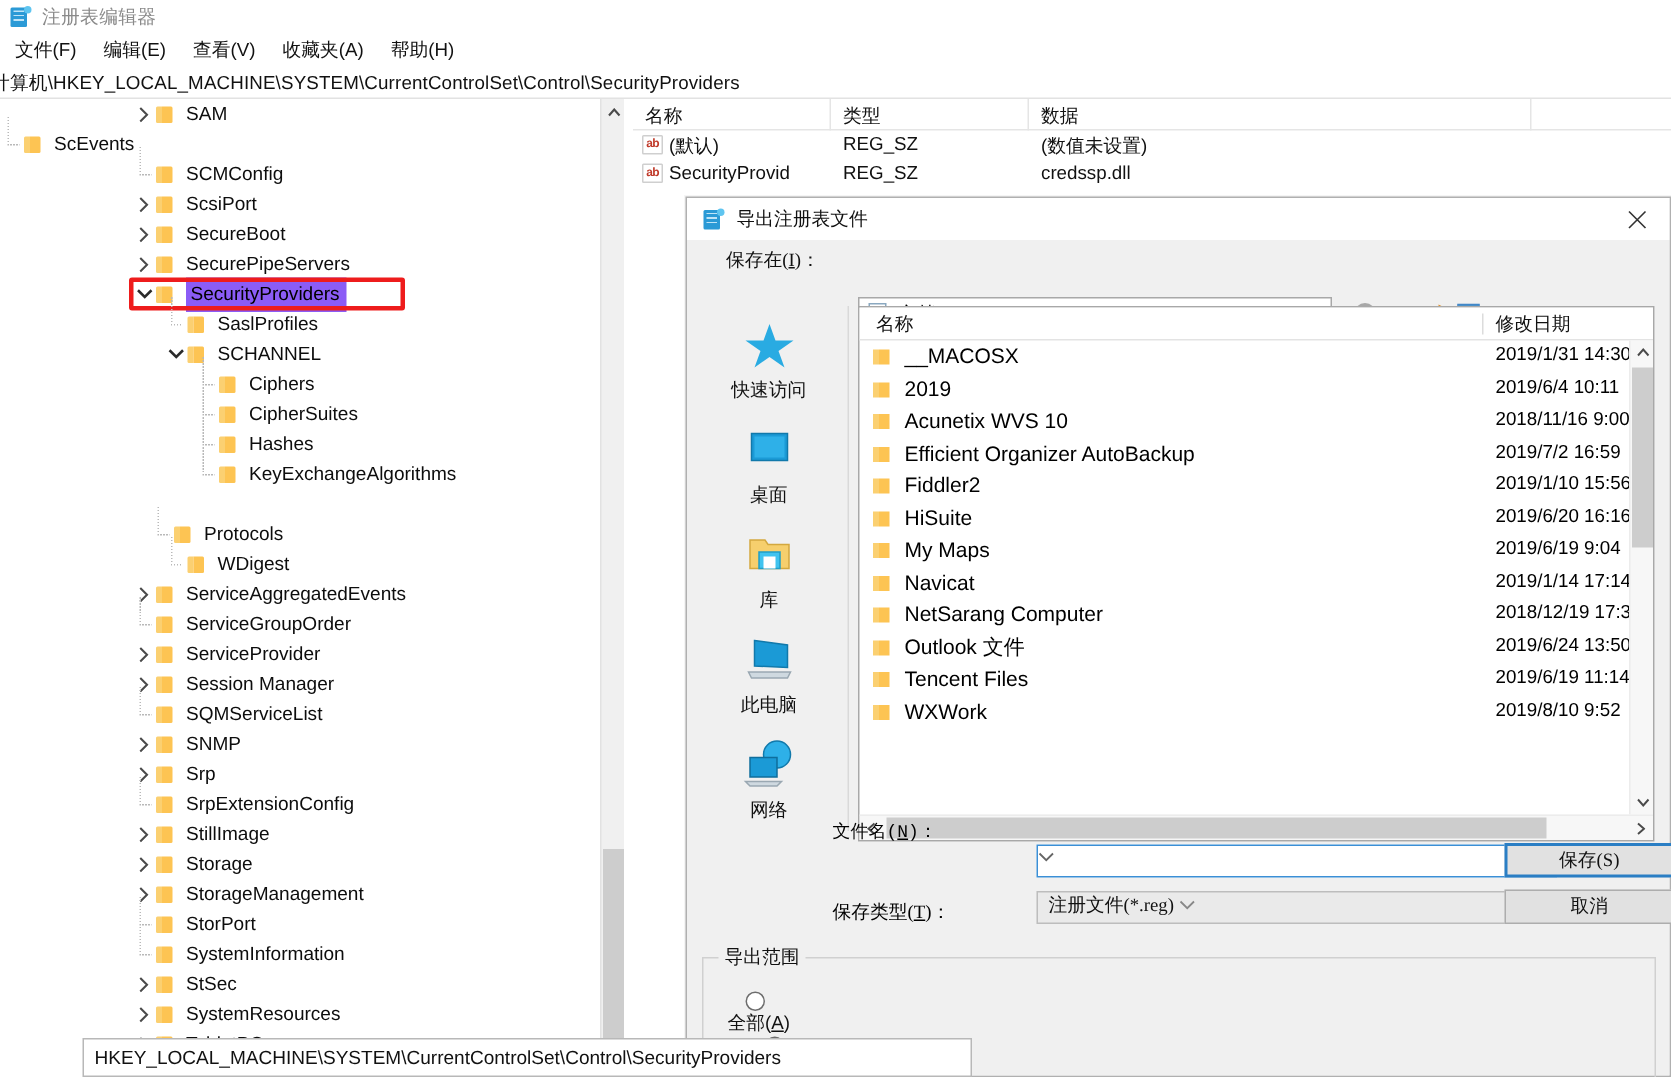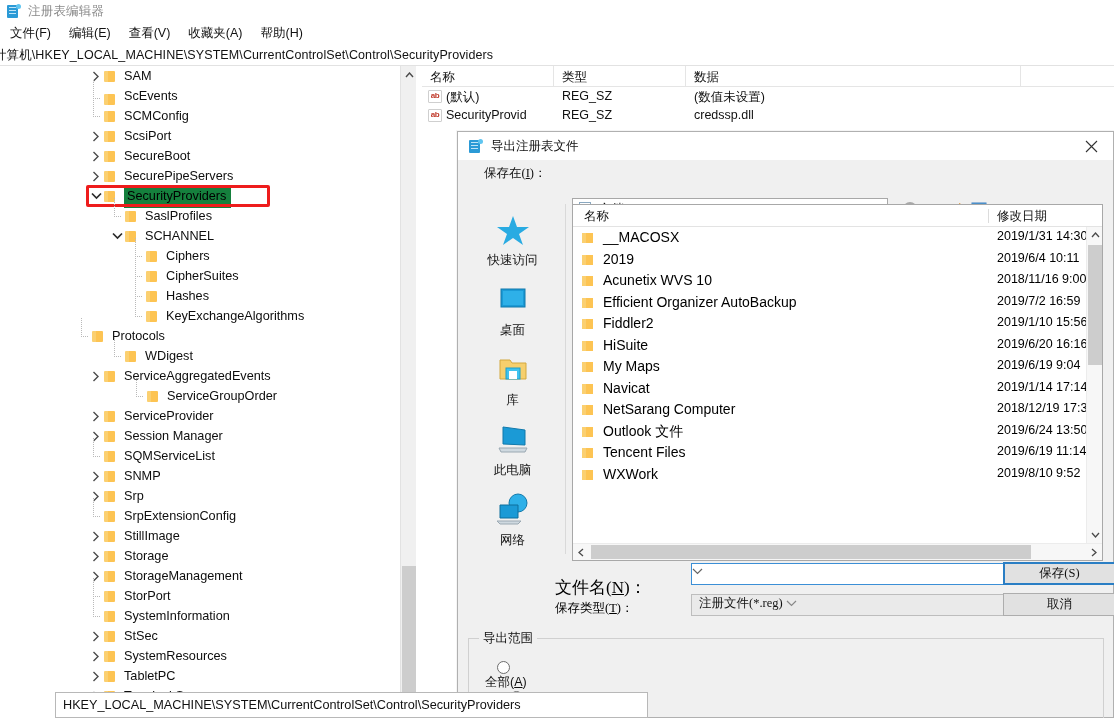--- a/index.html
+++ b/index.html
@@ -97,21 +97,21 @@
   .folder:before {
     content:""; position:absolute; left:0; top:1px; width:4px; height:11px;
     background:#fbd071; border-radius:1px 0 0 1px;
   }
   .folder:after {
     content:""; position:absolute; left:4px; top:1px; width:7px; height:11px;
     background:#fdc453; border-radius:0 1px 1px 0;
   }
   .tnode .lbl { line-height: 20px; }
   .tnode.selected .lbl {
-    background: #15803d; padding: 1px 5px 2px 3px; border-radius: 0; color:#000;
+    background: #8b5cf6; padding: 1px 5px 2px 3px; border-radius: 0; color:#000;
   }
   .tnode.selected .hl-box {
     position: absolute; left: 2px; top: -1px; width: 184px; height: 22px;
     border: 3px solid #ee1c1c; border-radius: 2px; pointer-events:none;
   }
 
   
   .vheader { position: relative; height: 21px; border-bottom: 1px solid #e5e5e5; }
   .vheader .col { position: absolute; top: 3px; font-size: 12.5px; color: #111; }
   .vheader .sep { position: absolute; top: 0; width: 1px; height: 21px; background: #e5e5e5; }
@@ -201,22 +201,22 @@
   .frow .ffolder:before { content:""; position:absolute; left:0; top:1px; width:4px; height:10px; background:#fbd071; }
   .frow .ffolder:after { content:""; position:absolute; left:4px; top:1px; width:7px; height:10px; background:#fdc453; }
 
   .fl-vscroll { position: absolute; right: 0; top: 22px; width: 16px; bottom: 17px; background:#f7f7f7; border-left:1px solid #ececec;}
   .fl-vscroll .a { position:absolute; left:0; width:16px; height:16px; display:flex;align-items:center;justify-content:center;color:#606060;}
   .fl-vscroll .thumb { position:absolute; left:1px; top:18px; width:14px; height:120px; background:#cdcdcd; }
   .fl-hscroll { position: absolute; left:0; right:0; bottom:0; height:17px; background:#f7f7f7; border-top:1px solid #ececec; }
   .fl-hscroll .a { position:absolute; top:0; width:16px; height:16px; display:flex;align-items:center;justify-content:center;color:#606060;}
   .fl-hscroll .thumb { position:absolute; left:18px; top:1px; width:440px; height:14px; background:#cdcdcd; }
 
-  .fn-lbl { position: absolute; left: 97px; top: 416px; font-size: 17px;
-    font-family: Liberation Serif, serif; }
+  .fn-lbl { position: absolute; left: 97px; top: 386px; font-size: 12px;
+    font-family: Liberation Mono, monospace; }
   .st-lbl { position: absolute; left: 97px; top: 440px; font-size: 12.5px;
     font-family: "Liberation Serif","DejaVu Serif",serif; }
   .fn-combo { position: absolute; left: 233px; top: 403px; width: 347px; height: 22px;
     background: #fff; border: 1px solid #3b8fd6; }
   .st-combo { position: absolute; left: 233px; top: 434px; width: 347px; height: 22px;
     background: #eaeaea; border: 1px solid #bdbdbd; }
   .st-combo .sval { margin-left: 7px; font-size: 12.5px; color:#111;
     font-family: "Liberation Serif","DejaVu Serif",serif; }
   .btn {
     position: absolute; height: 23px; width: 113px; background: #e1e1e1;
@@ -286,21 +286,21 @@
     <div class="tree" id="tree-root">
         <div class="tnode" style="padding-left: 88px;">
           <span class="chev">
             <svg width="8" height="11" viewBox="0 0 8 11">
               <path d="M1.5 1 L6 5.5 L1.5 10" stroke="#4b4b4b" stroke-width="1.4" fill="none"></path>
             </svg>
           </span>
           <span class="folder"></span>
           <span class="lbl">SAM</span>
         </div>
-        <div class="tnode" style="padding-left: 88px; align-items: flex-end;">
+        <div class="tnode" style="">
           <span class="leafline"></span>
           <span class="folder"></span>
           <span class="lbl">ScEvents</span>
         </div>
         <div class="tnode" style="padding-left: 88px;">
           <span class="leafline"></span>
           <span class="folder"></span>
           <span class="lbl">SCMConfig</span>
         </div>
         <div class="tnode" style="padding-left: 88px;">
@@ -367,40 +367,40 @@
         <div class="tnode" style="padding-left: 130px;">
           <span class="leafline"></span>
           <span class="folder"></span>
           <span class="lbl">Hashes</span>
         </div>
         <div class="tnode" style="padding-left: 130px;">
           <span class="leafline"></span>
           <span class="folder"></span>
           <span class="lbl">KeyExchangeAlgorithms</span>
         </div>
-        <div class="tnode" style="padding-left: 76px;">
+        <div class="tnode" style="padding-left: 100px; margin-top: 20px;">
           <span class="leafline"></span>
           <span class="folder"></span>
           <span class="lbl">Protocols</span>
         </div>
         <div class="tnode" style="padding-left: 109px;">
           <span class="leafline"></span>
           <span class="folder"></span>
           <span class="lbl">WDigest</span>
         </div>
         <div class="tnode" style="padding-left: 88px;">
           <span class="chev">
             <svg width="8" height="11" viewBox="0 0 8 11">
               <path d="M1.5 1 L6 5.5 L1.5 10" stroke="#4b4b4b" stroke-width="1.4" fill="none"></path>
             </svg>
           </span>
           <span class="folder"></span>
           <span class="lbl">ServiceAggregatedEvents</span>
         </div>
-        <div class="tnode" style="padding-left: 88px; margin-left: 43px;">
+        <div class="tnode" style="padding-left: 88px;">
           <span class="leafline"></span>
           <span class="folder"></span>
           <span class="lbl">ServiceGroupOrder</span>
         </div>
         <div class="tnode" style="padding-left: 88px;">
           <span class="chev">
             <svg width="8" height="11" viewBox="0 0 8 11">
               <path d="M1.5 1 L6 5.5 L1.5 10" stroke="#4b4b4b" stroke-width="1.4" fill="none"></path>
             </svg>
           </span>

